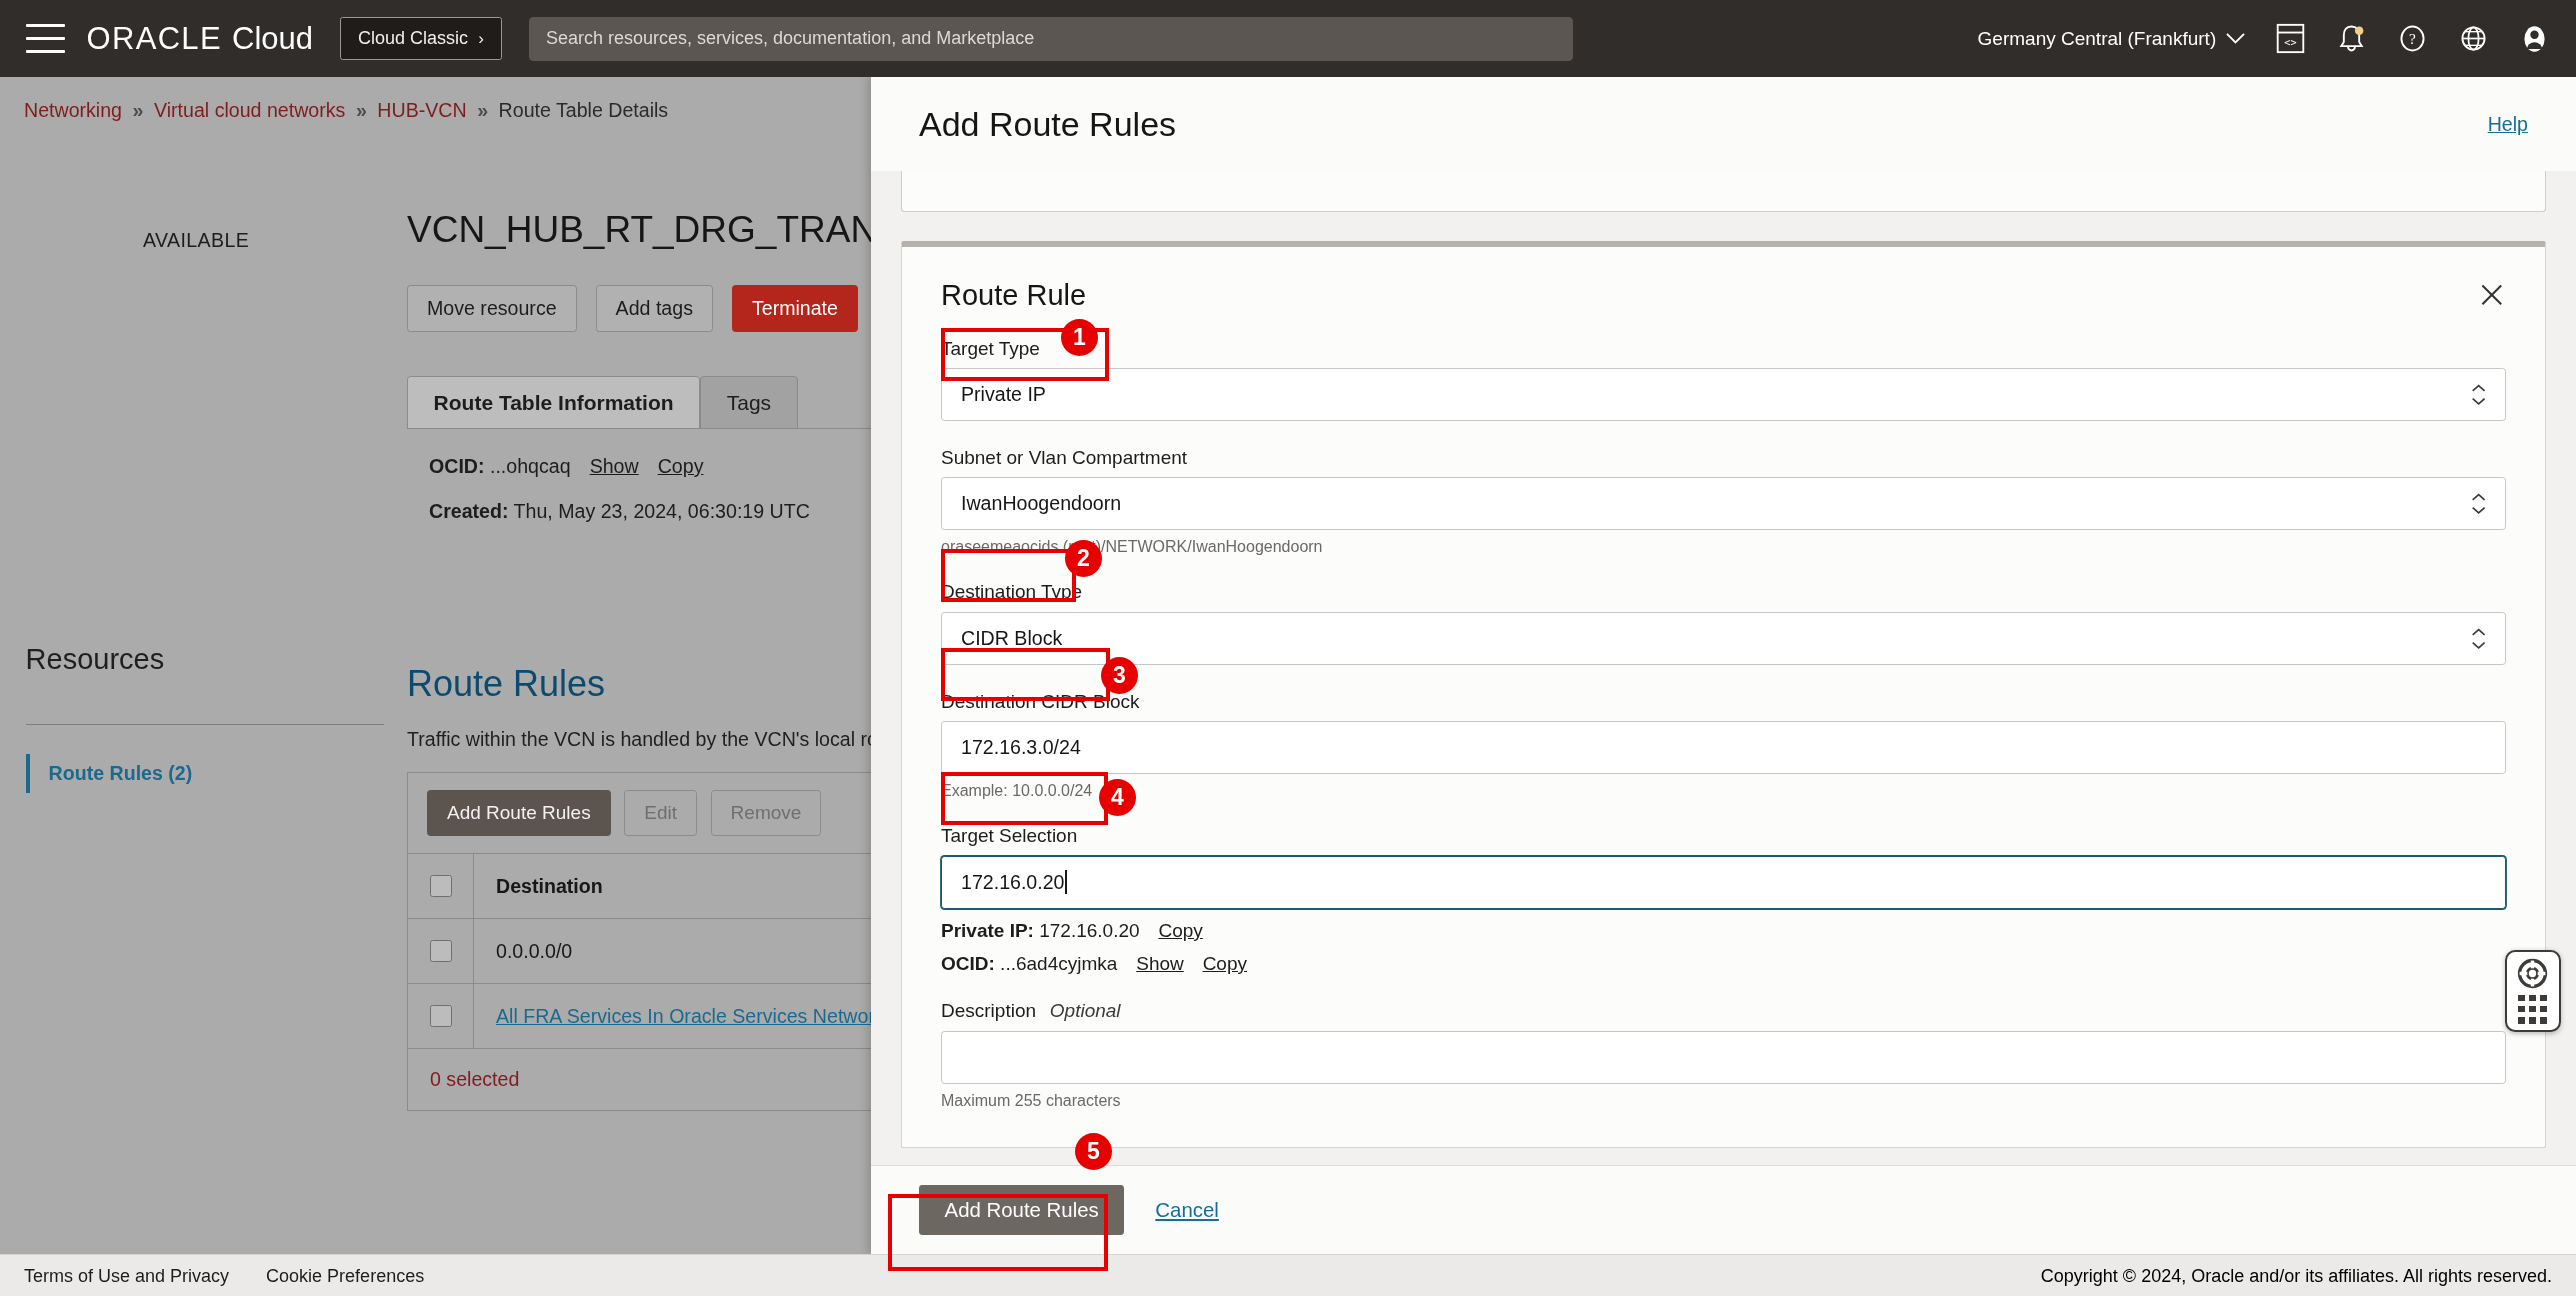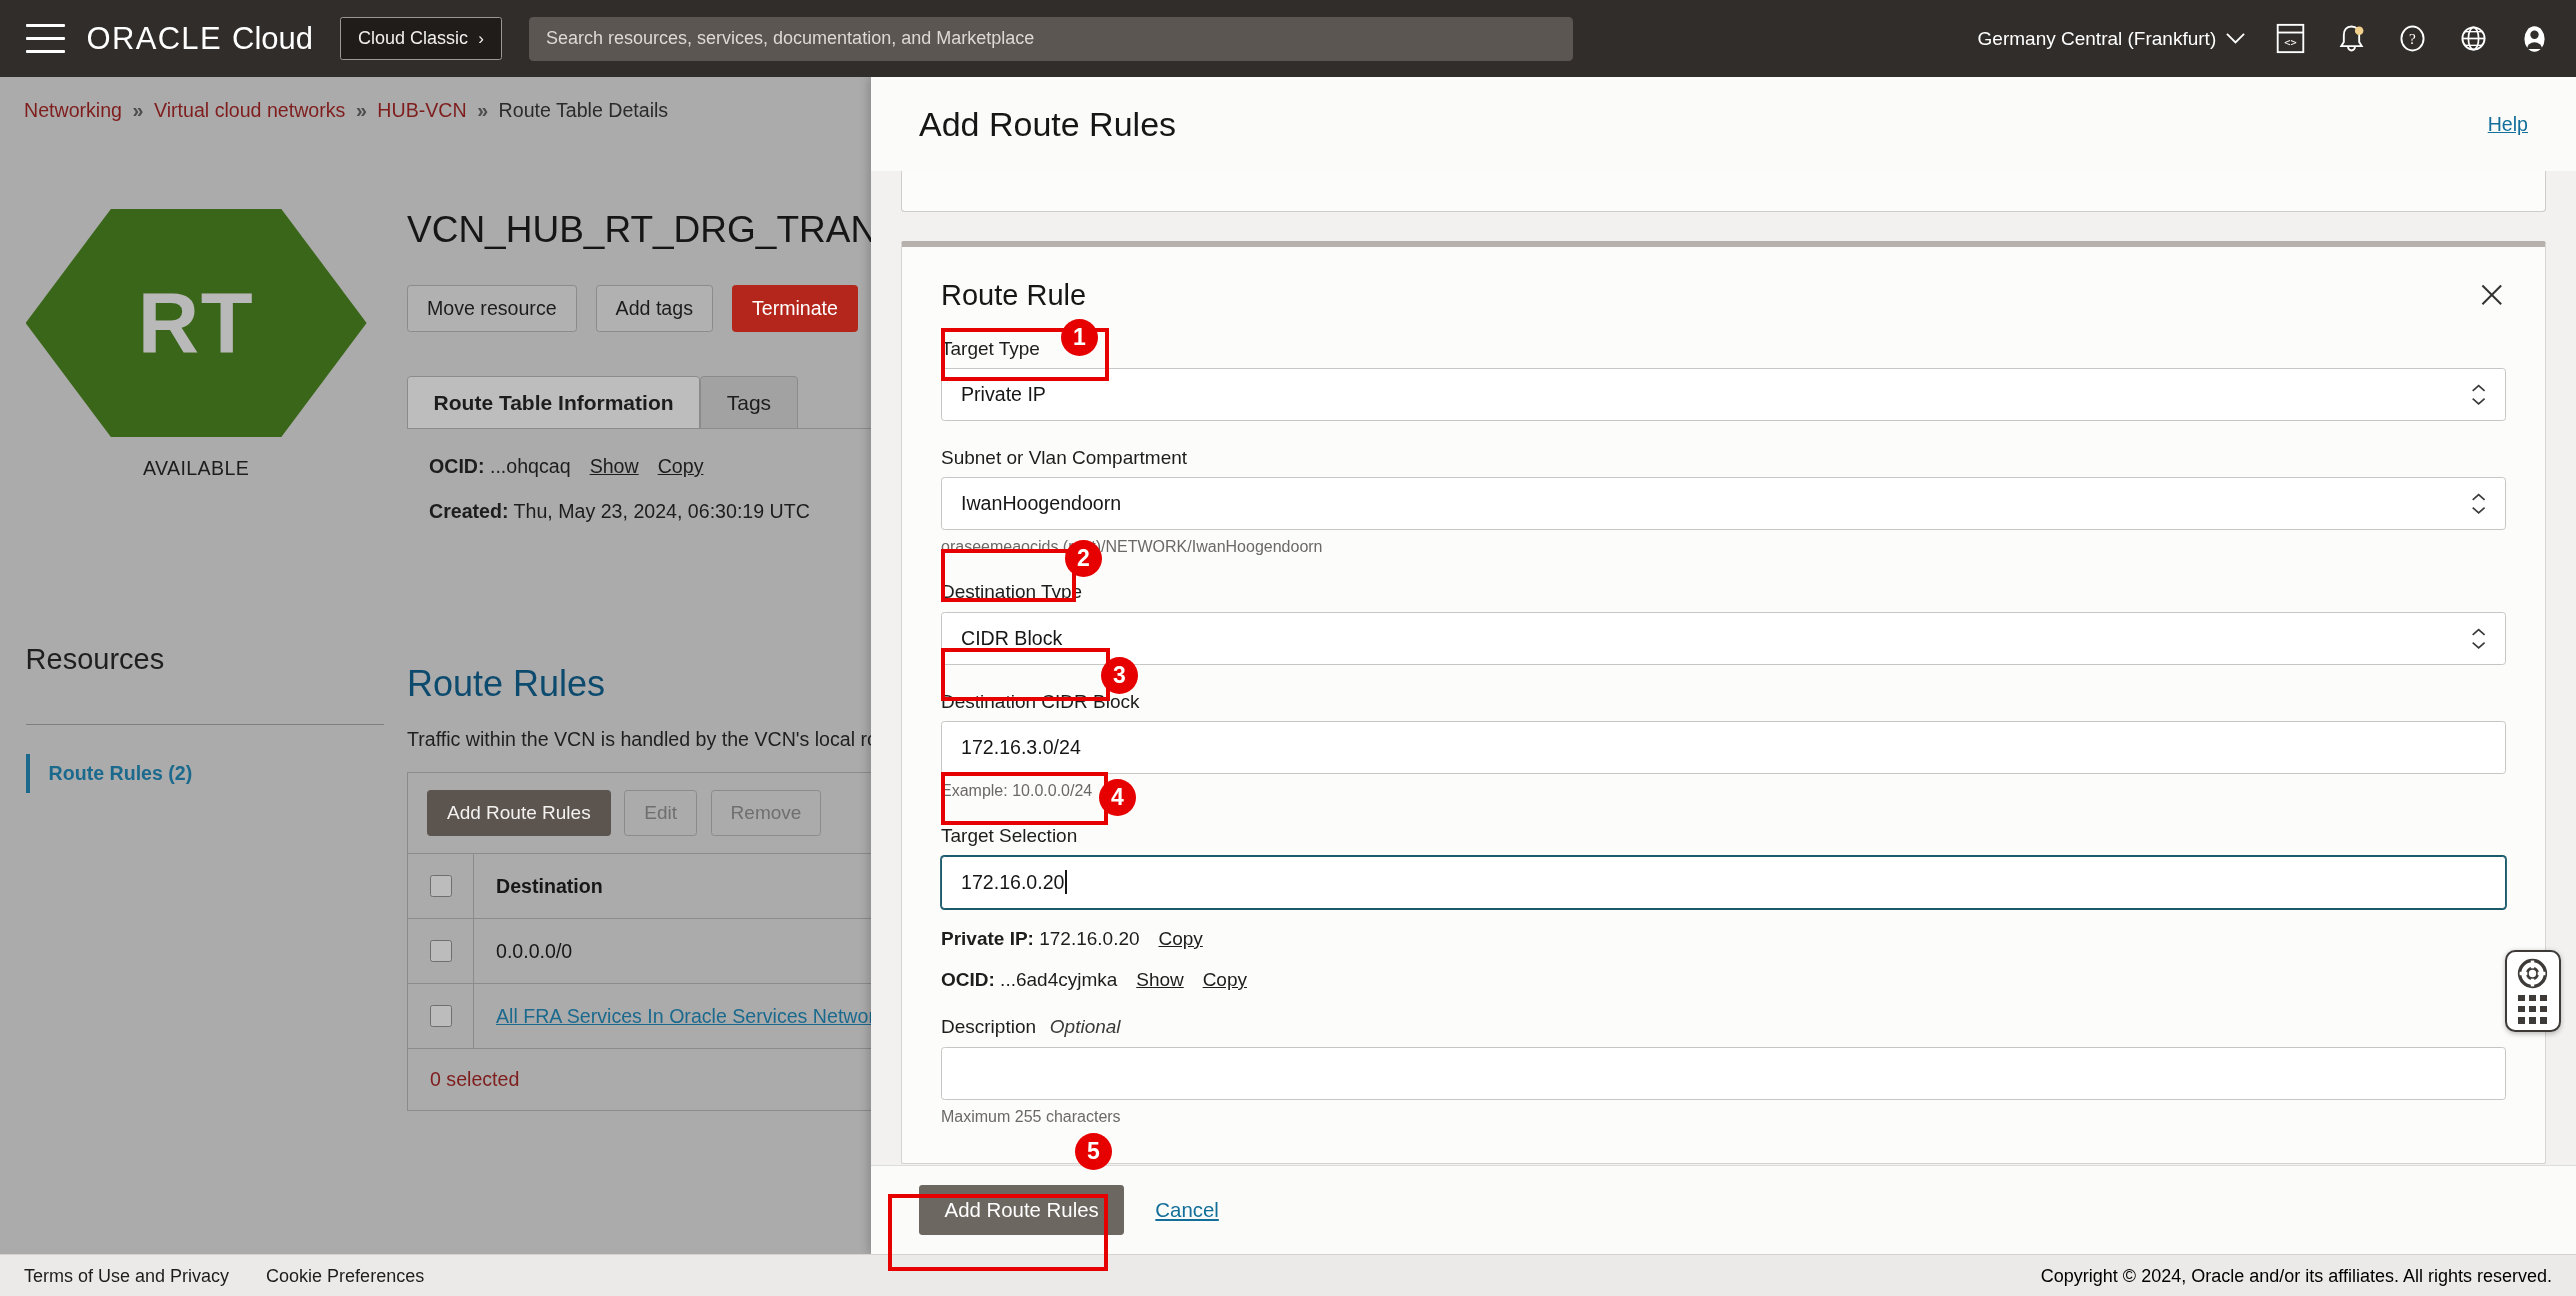--- a/index.html
+++ b/index.html
@@ -148,21 +148,21 @@
     font-size: 19.6px; color: #161616; cursor: pointer; position: relative;
   }
   .fld-ctl.focused { border: 1.7px solid #1b5a6b; box-shadow: 0 0 0 0.9px #1b5a6b; }
   .fld-ctl .caret { position: absolute; right: 19px; display: flex;
     flex-direction: column; gap: 4.3px; align-items: center; }
   .fld-hint { font-size: 16px; color: #6b6866; margin-top: 7.7px; }
   .fld-ctl .cursor {
     display: inline-block; width: 1.7px; height: 24px; background: #161616;
     margin-left: 0.9px;
   }
-  .meta-line { font-size: 19px; color: #1d1d1d; margin-top: 19px; }
+  .meta-line { font-size: 19px; color: #1d1d1d; margin-top: 11px; }
   .meta-line b { font-weight: bold; }
   .meta-line a { color: #1d1d1d; text-decoration: underline; margin-left: 13.6px; cursor: pointer; }
   .desc-box { width: 100%; height: 53px; border: 0.9px solid #c8c6c4;
     border-radius: 3.4px; background: #fff; }
 
   .panel-foot {
     flex: 0 0 89px; height: 89px; background: #fbfbfa;
     border-top: 0.9px solid #dedcda; display: flex; align-items: center;
     padding: 0 48px; gap: 31px; position: relative;
   }
@@ -276,23 +276,20 @@
       <a>Networking</a>
       <span class="sep">»</span>
       <a>Virtual cloud networks</a>
       <span class="sep">»</span>
       <a>HUB-VCN</a>
       <span class="sep">»</span>
       <span>Route Table Details</span>
     </div>
 
     <div class="hexwrap">
-      <div class="hex">
-        <span>RT</span>
-      </div>
       <div class="hex-status">AVAILABLE</div>
     </div>
 
     <div class="res-title">Resources</div>
     <div class="res-divider"></div>
     <div class="res-item">Route Rules (2)</div>
 
     <div class="main-col">
       <div class="res-name">VCN_HUB_RT_DRG_TRAN</div>
       <div class="btnrow">

